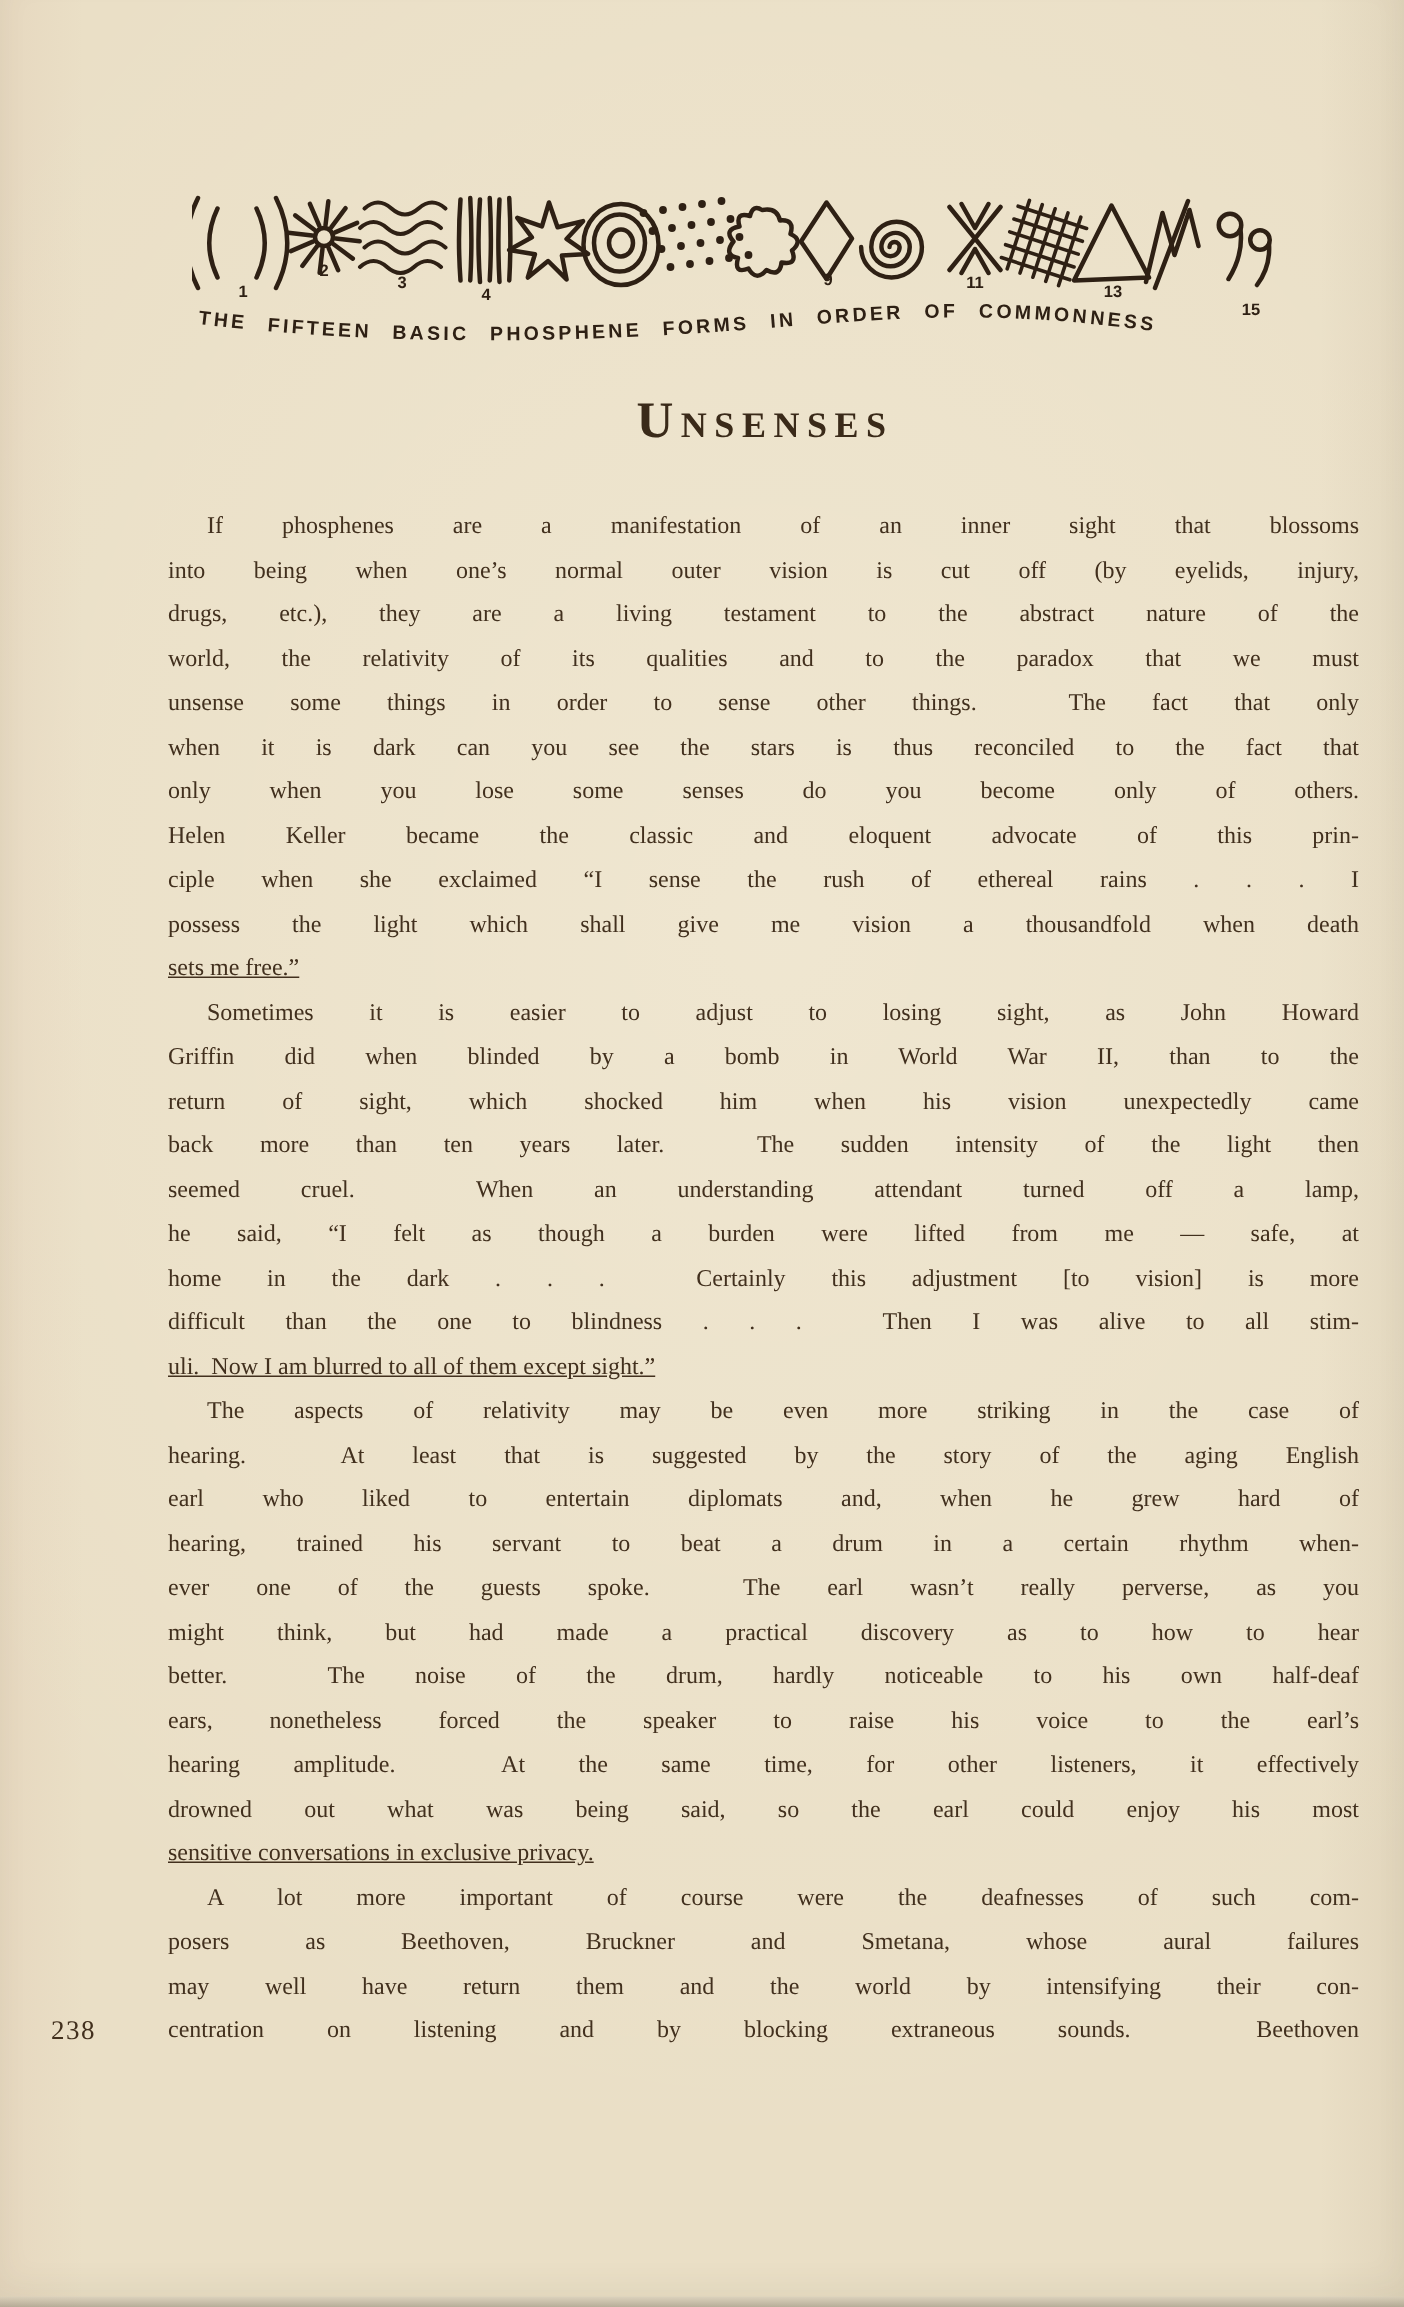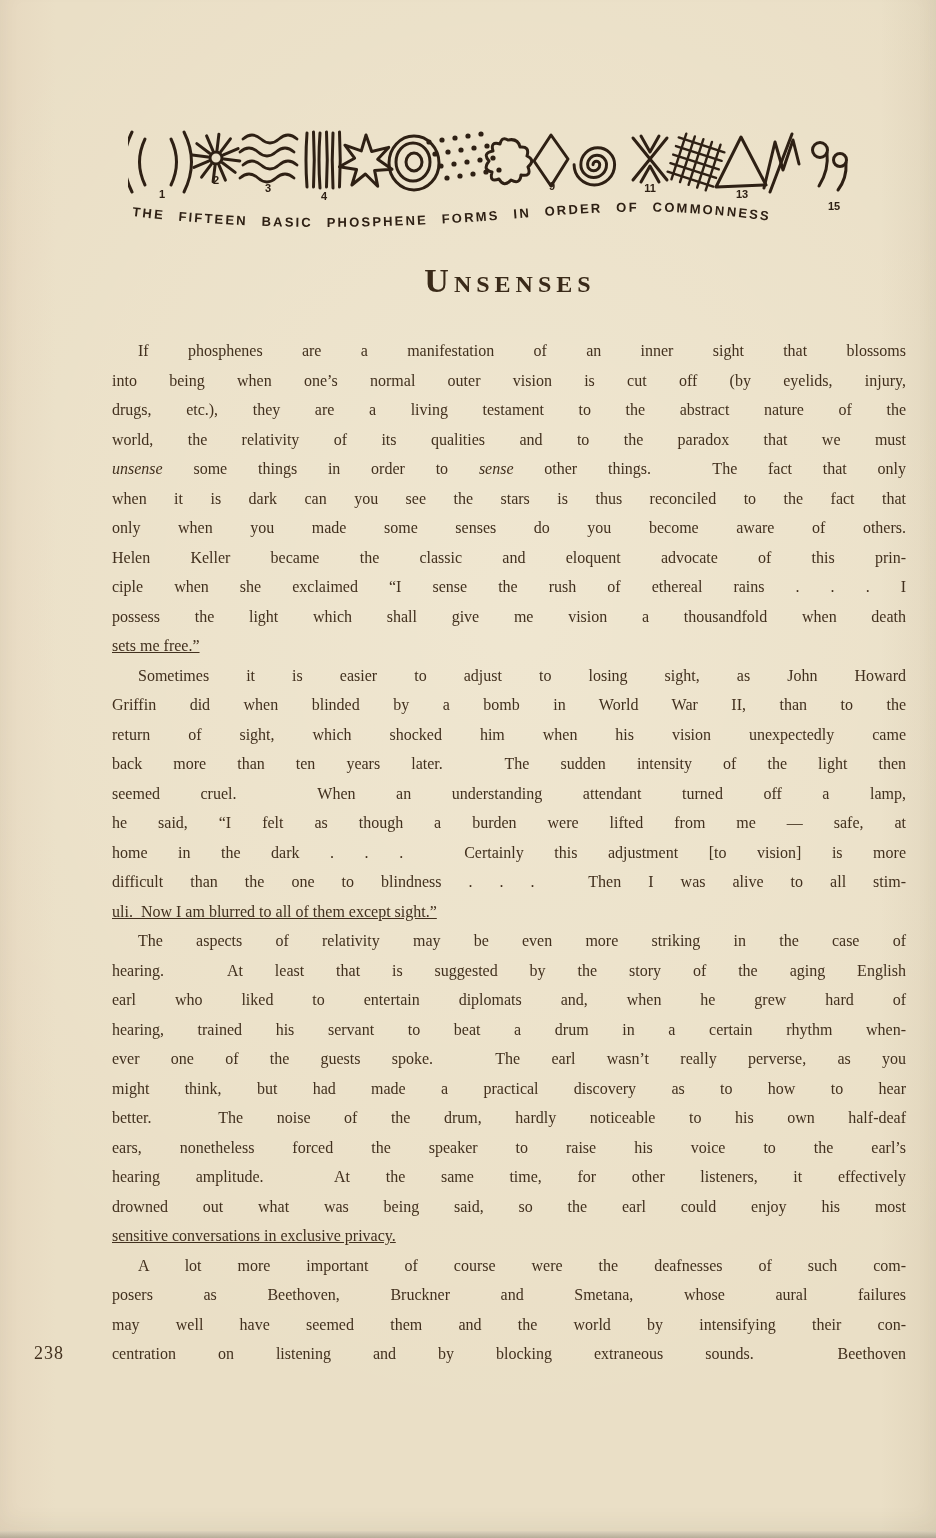--- a/index.html
+++ b/index.html
@@ -63,21 +63,21 @@
   .body-text{
     position:absolute;top:336px;left:112px;width:794px;
     font-size:16px;line-height:29.5px;color:var(--text);
   }
   .line{
     text-align:justify;
     text-align-last:justify;
   }
   .line.lastline{text-align-last:left;text-decoration:underline;}
   .line.firstline{text-indent:26px;}
-  .it{font-style:italic;}
+  .it{}
   .page-number{
     position:absolute;top:1343px;left:34px;
     font-size:18px;color:var(--text);letter-spacing:1px;
   }
 </style>
 </head>
 <body>
 
 <div class="page">
 
@@ -228,21 +228,21 @@
   <div class="section-title">Unsenses</div>
 
   <div class="body-text">
       <div>
         <div class="line firstline"><span>If phosphenes are a manifestation of an inner sight that blossoms</span></div>
         <div class="line"><span>into being when one’s normal outer vision is cut off (by eyelids, injury,</span></div>
         <div class="line"><span>drugs, etc.), they are a living testament to the abstract nature of the</span></div>
         <div class="line"><span>world, the relativity of its qualities and to the paradox that we must</span></div>
         <div class="line"><span class="it">unsense</span><span> some things in order to </span><span class="it">sense</span><span> other things.&nbsp; The fact that only</span></div>
         <div class="line"><span>when it is dark can you see the stars is thus reconciled to the fact that</span></div>
-        <div class="line"><span>only when you made some senses do you become aware of others.</span></div>
+        <div class="line"><span>only when you lose some senses do you become only of others.</span></div>
         <div class="line"><span>Helen Keller became the classic and eloquent advocate of this prin-</span></div>
         <div class="line"><span>ciple when she exclaimed “I sense the rush of ethereal rains .&nbsp;.&nbsp;. I</span></div>
         <div class="line"><span>possess the light which shall give me vision a thousandfold when death</span></div>
         <div class="line lastline"><span>sets me free.”</span></div>
       </div>
       <div>
         <div class="line firstline"><span>Sometimes it is easier to adjust to losing sight, as John Howard</span></div>
         <div class="line"><span>Griffin did when blinded by a bomb in World War II, than to the</span></div>
         <div class="line"><span>return of sight, which shocked him when his vision unexpectedly came</span></div>
         <div class="line"><span>back more than ten years later.&nbsp; The sudden intensity of the light then</span></div>
@@ -261,21 +261,21 @@
         <div class="line"><span>might think, but had made a practical discovery as to how to hear</span></div>
         <div class="line"><span>better.&nbsp; The noise of the drum, hardly noticeable to his own half-deaf</span></div>
         <div class="line"><span>ears, nonetheless forced the speaker to raise his voice to the earl’s</span></div>
         <div class="line"><span>hearing amplitude.&nbsp; At the same time, for other listeners, it effectively</span></div>
         <div class="line"><span>drowned out what was being said, so the earl could enjoy his most</span></div>
         <div class="line lastline"><span>sensitive conversations in exclusive privacy.</span></div>
       </div>
       <div>
         <div class="line firstline"><span>A lot more important of course were the deafnesses of such com-</span></div>
         <div class="line"><span>posers as Beethoven, Bruckner and Smetana, whose aural failures</span></div>
-        <div class="line"><span>may well have seemed them and the world by intensifying their con-</span></div>
+        <div class="line"><span>may well have return them and the world by intensifying their con-</span></div>
         <div class="line"><span>centration on listening and by blocking extraneous sounds.&nbsp; Beethoven</span></div>
       </div>
     </div>
 
   <div class="page-number">238</div>
 
   <div class="bottom-edge"></div>
 </div>
 
 </body></html>

